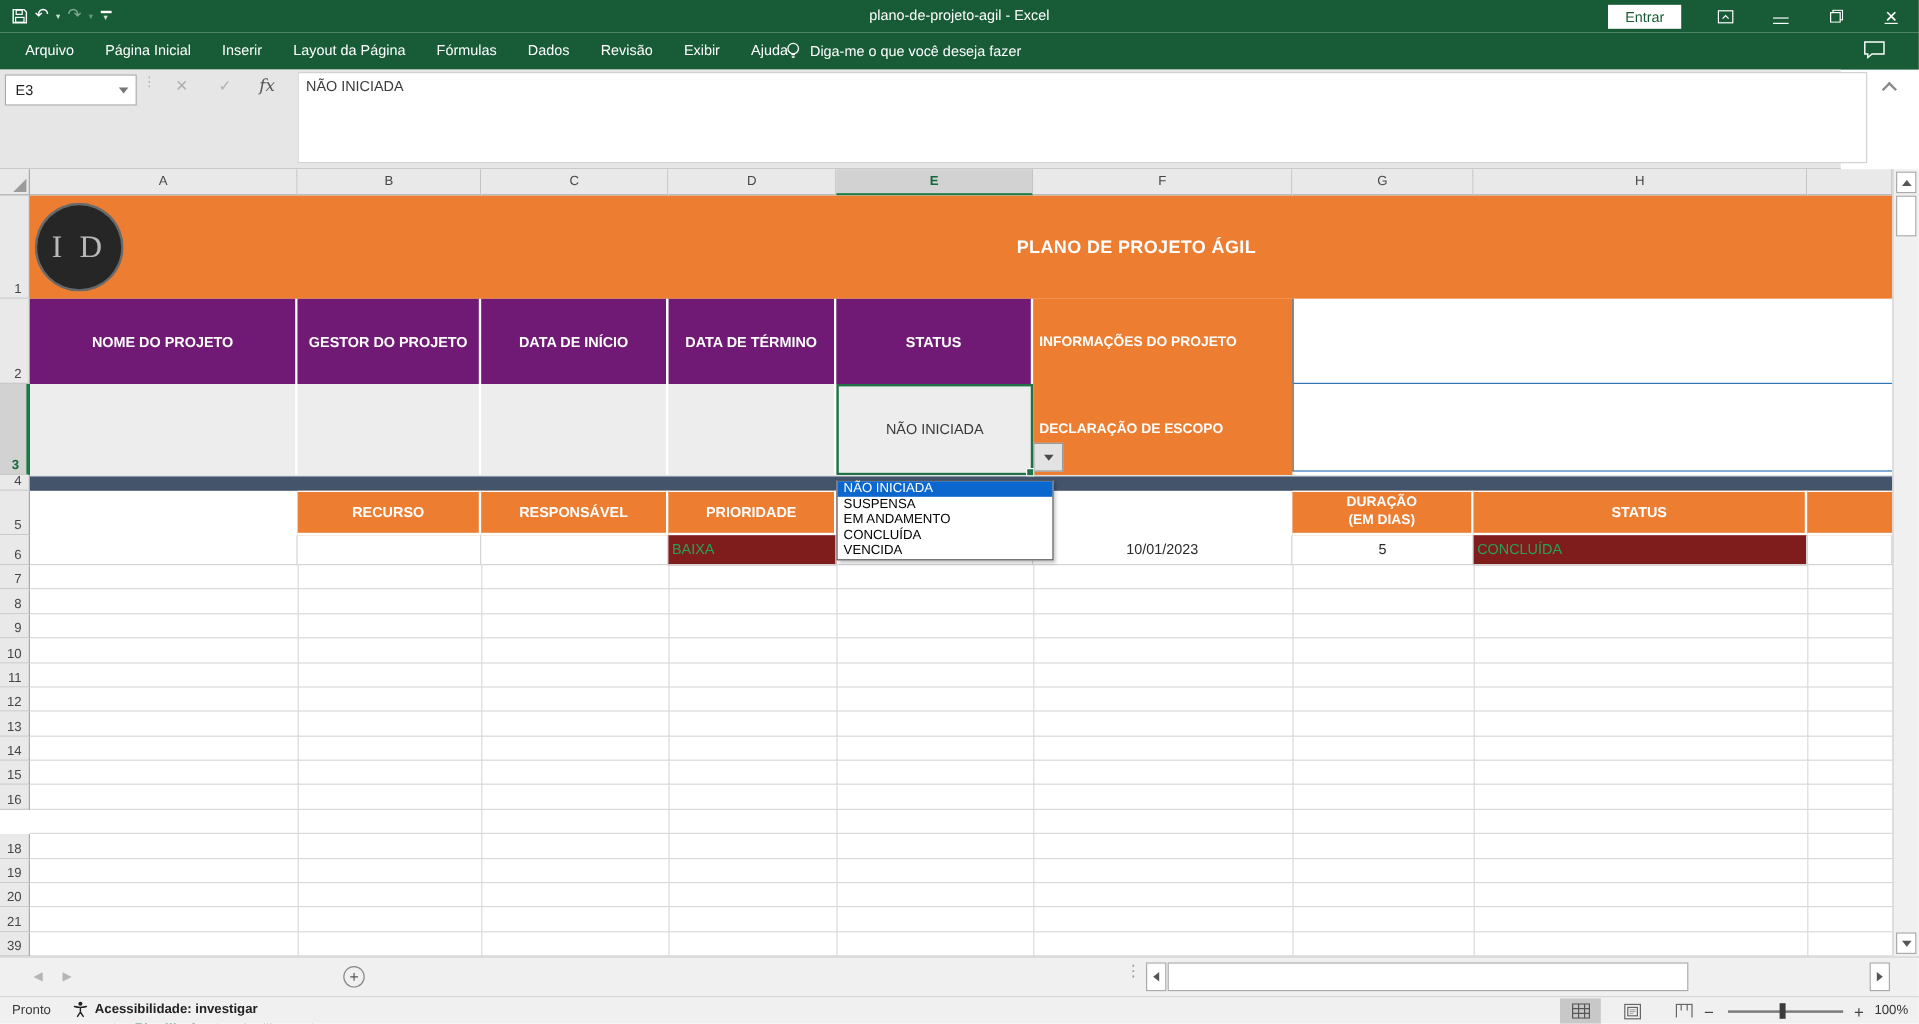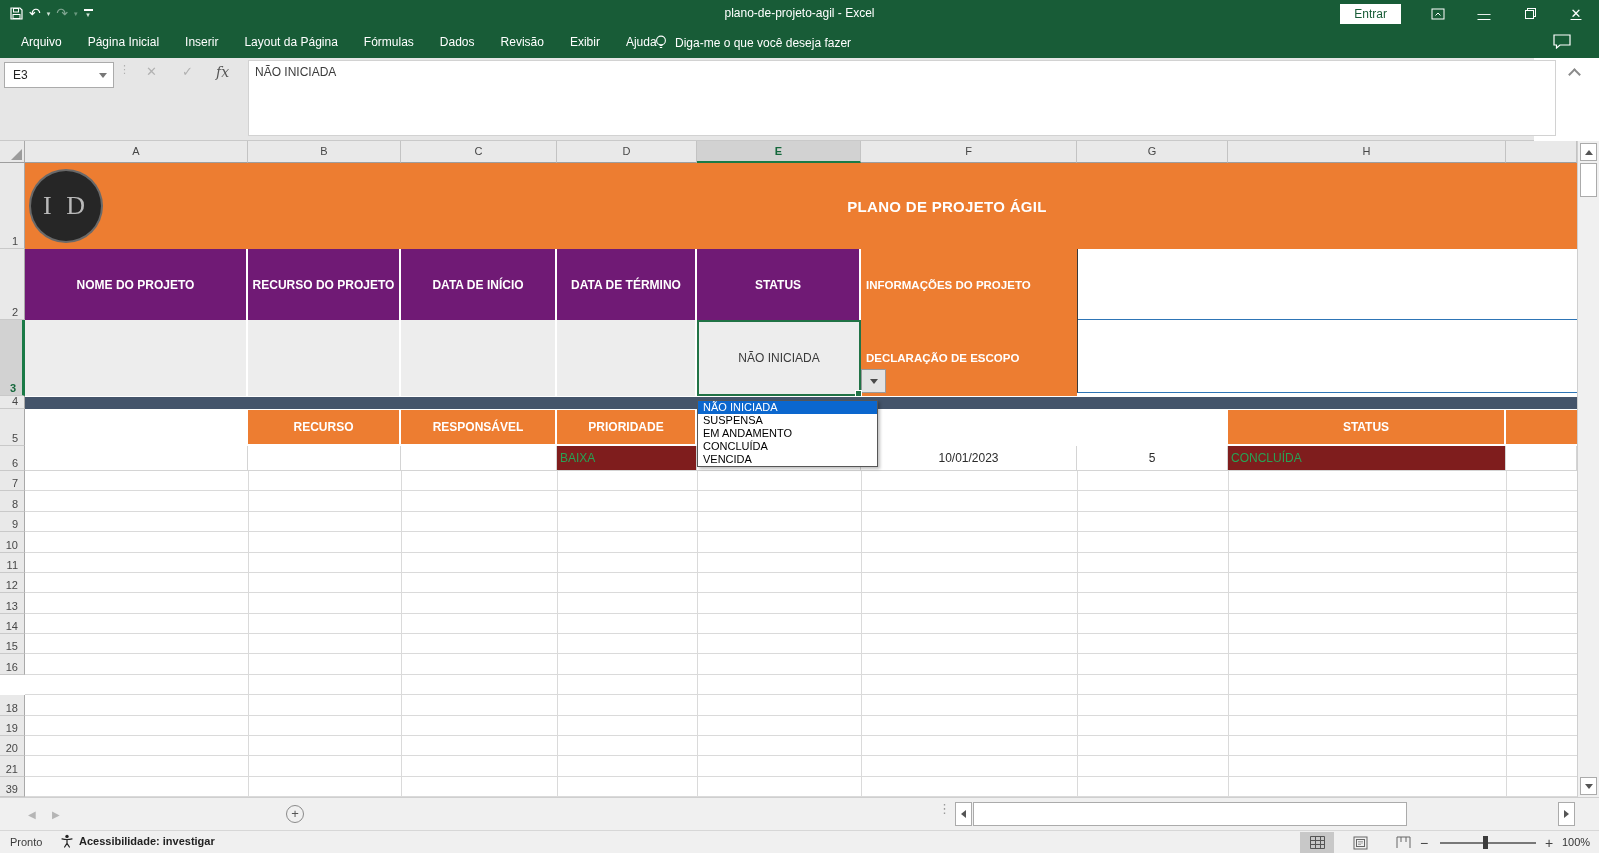--- a/index.html
+++ b/index.html
@@ -213,21 +213,21 @@
 
 <div class="abs" id="sheet">
 
   <div class="cell" style="left:0;top:0;width:1552px;height:86px;background:#ED7D31;"></div>
   <div class="abs" id="logo" style="left:4px;top:6px;">
       <span>I D</span>
     </div>
   <div class="cell" style="left:747px;top:0;width:350px;height:86px;display:flex;align-items:center;justify-content:center;color:#fff;font-weight:bold;font-size:15px;letter-spacing:.3px;">PLANO DE PROJETO ÁGIL</div>
 
   <div class="cell hblue" style="left:0;top:86px;width:223px;height:71px;">NOME DO PROJETO</div>
-  <div class="cell hblue" style="left:223px;top:86px;width:153px;height:71px;">RECURSO DO PROJETO</div>
+  <div class="cell hblue" style="left:223px;top:86px;width:153px;height:71px;">GESTOR DO PROJETO</div>
   <div class="cell hblue" style="left:532px;top:86px;width:140px;height:71px;">DATA DE TÉRMINO</div>
   <div class="cell hblue" style="left:376px;top:86px;width:156px;height:71px;">DATA DE INÍCIO</div>
   <div class="cell hblue" style="left:672px;top:86px;width:164px;height:71px;">STATUS</div>
   <div class="cell horange" style="left:836px;top:86px;width:216px;height:71px;padding-left:5px;font-size:11.5px;">INFORMAÇÕES DO PROJETO</div>
 
   <div class="cell" style="left:1052px;top:86px;width:500px;height:144px;background:#fff;border-left:1px solid #3a3a3a;border-bottom:1px solid #2E75B6;">
     <div style="width:100%;height:71px;border-bottom:1px solid #2E75B6;"></div>
   </div>
 
   <div class="cell gcell" style="left:0;top:157px;width:223px;height:76px;"></div>
@@ -236,20 +236,24 @@
   <div class="cell gcell" style="left:532px;top:157px;width:140px;height:76px;"></div>
   <div class="cell" style="left:672px;top:157px;width:164px;height:76px;background:#ededed;border:2px solid #217346;display:flex;align-items:center;justify-content:center;color:#3a3a3a;">NÃO INICIADA</div>
   <div class="cell horange" style="left:836px;top:157px;width:216px;height:76px;padding-left:5px;font-size:11.5px;">DECLARAÇÃO DE ESCOPO</div>
 
   <div class="cell" style="left:0;top:233px;width:1552px;height:13px;background:#44546A;border-top:1px solid #fff;"></div>
 
   <div class="cell taskh" style="left:223px;top:246px;width:153px;height:37px;">RECURSO</div>
   <div class="cell taskh" style="left:376px;top:246px;width:156px;height:37px;">RESPONSÁVEL</div>
   <div class="cell taskh" style="left:532px;top:246px;width:140px;height:37px;">PRIORIDADE</div>
   <div class="cell taskh" style="left:672px;top:246px;width:164px;height:37px;"></div>
+  <div class="cell taskh" style="left:1052px;top:246px;width:151px;height:37px;font-size:11.5px;line-height:1.3;">
+    <span>DURAÇÃO</span>
+    <span>(EM DIAS)</span>
+  </div>
   <div class="cell taskh" style="left:1203px;top:246px;width:278px;height:37px;">STATUS</div>
   <div class="cell taskh" style="left:1481px;top:246px;width:71px;height:37px;border-right:none;"></div>
 
   <div class="cell r6" style="left:0;top:283px;width:223px;height:25px;"></div>
   <div class="cell r6" style="left:223px;top:283px;width:153px;height:25px;"></div>
   <div class="cell r6" style="left:376px;top:283px;width:156px;height:25px;"></div>
   <div class="cell r6 good" style="left:532px;top:283px;width:140px;height:25px;padding-left:3px;">BAIXA</div>
   <div class="cell r6" style="left:672px;top:283px;width:164px;height:25px;"></div>
   <div class="cell r6" style="left:836px;top:283px;width:216px;height:25px;justify-content:center;color:#2b2b2b;">10/01/2023</div>
   <div class="cell r6" style="left:1052px;top:283px;width:151px;height:25px;justify-content:center;color:#2b2b2b;">5</div>

